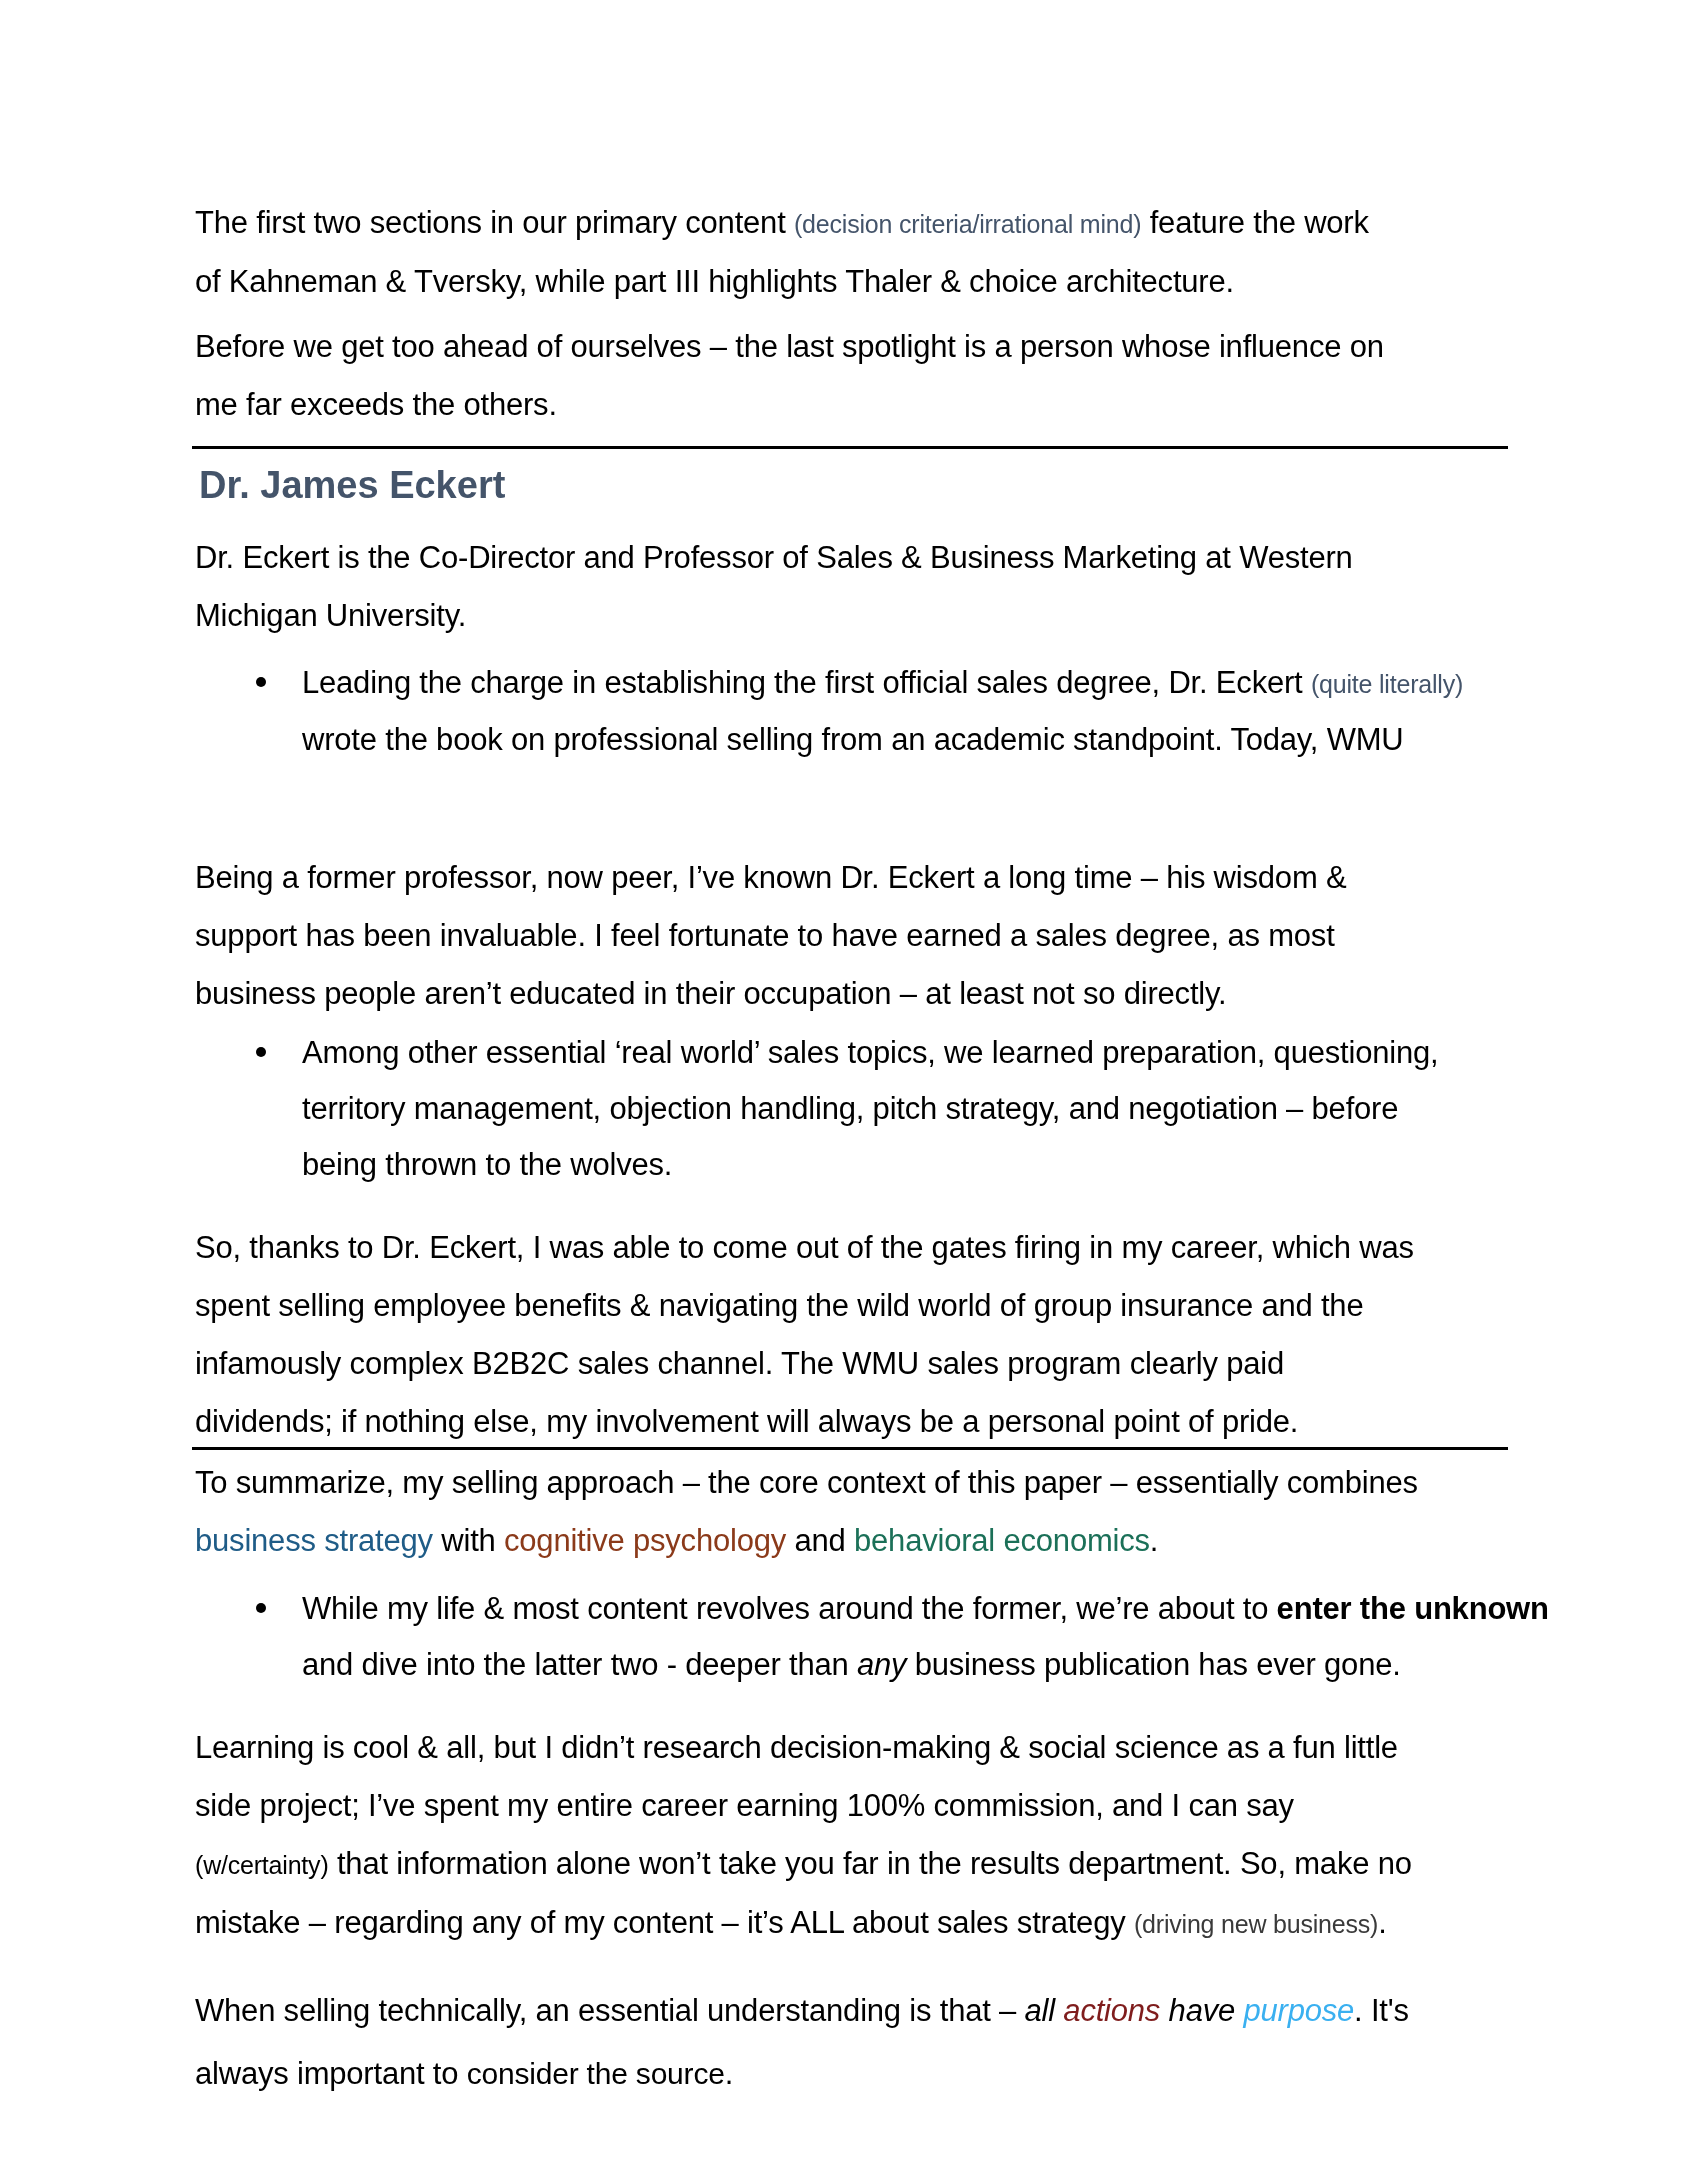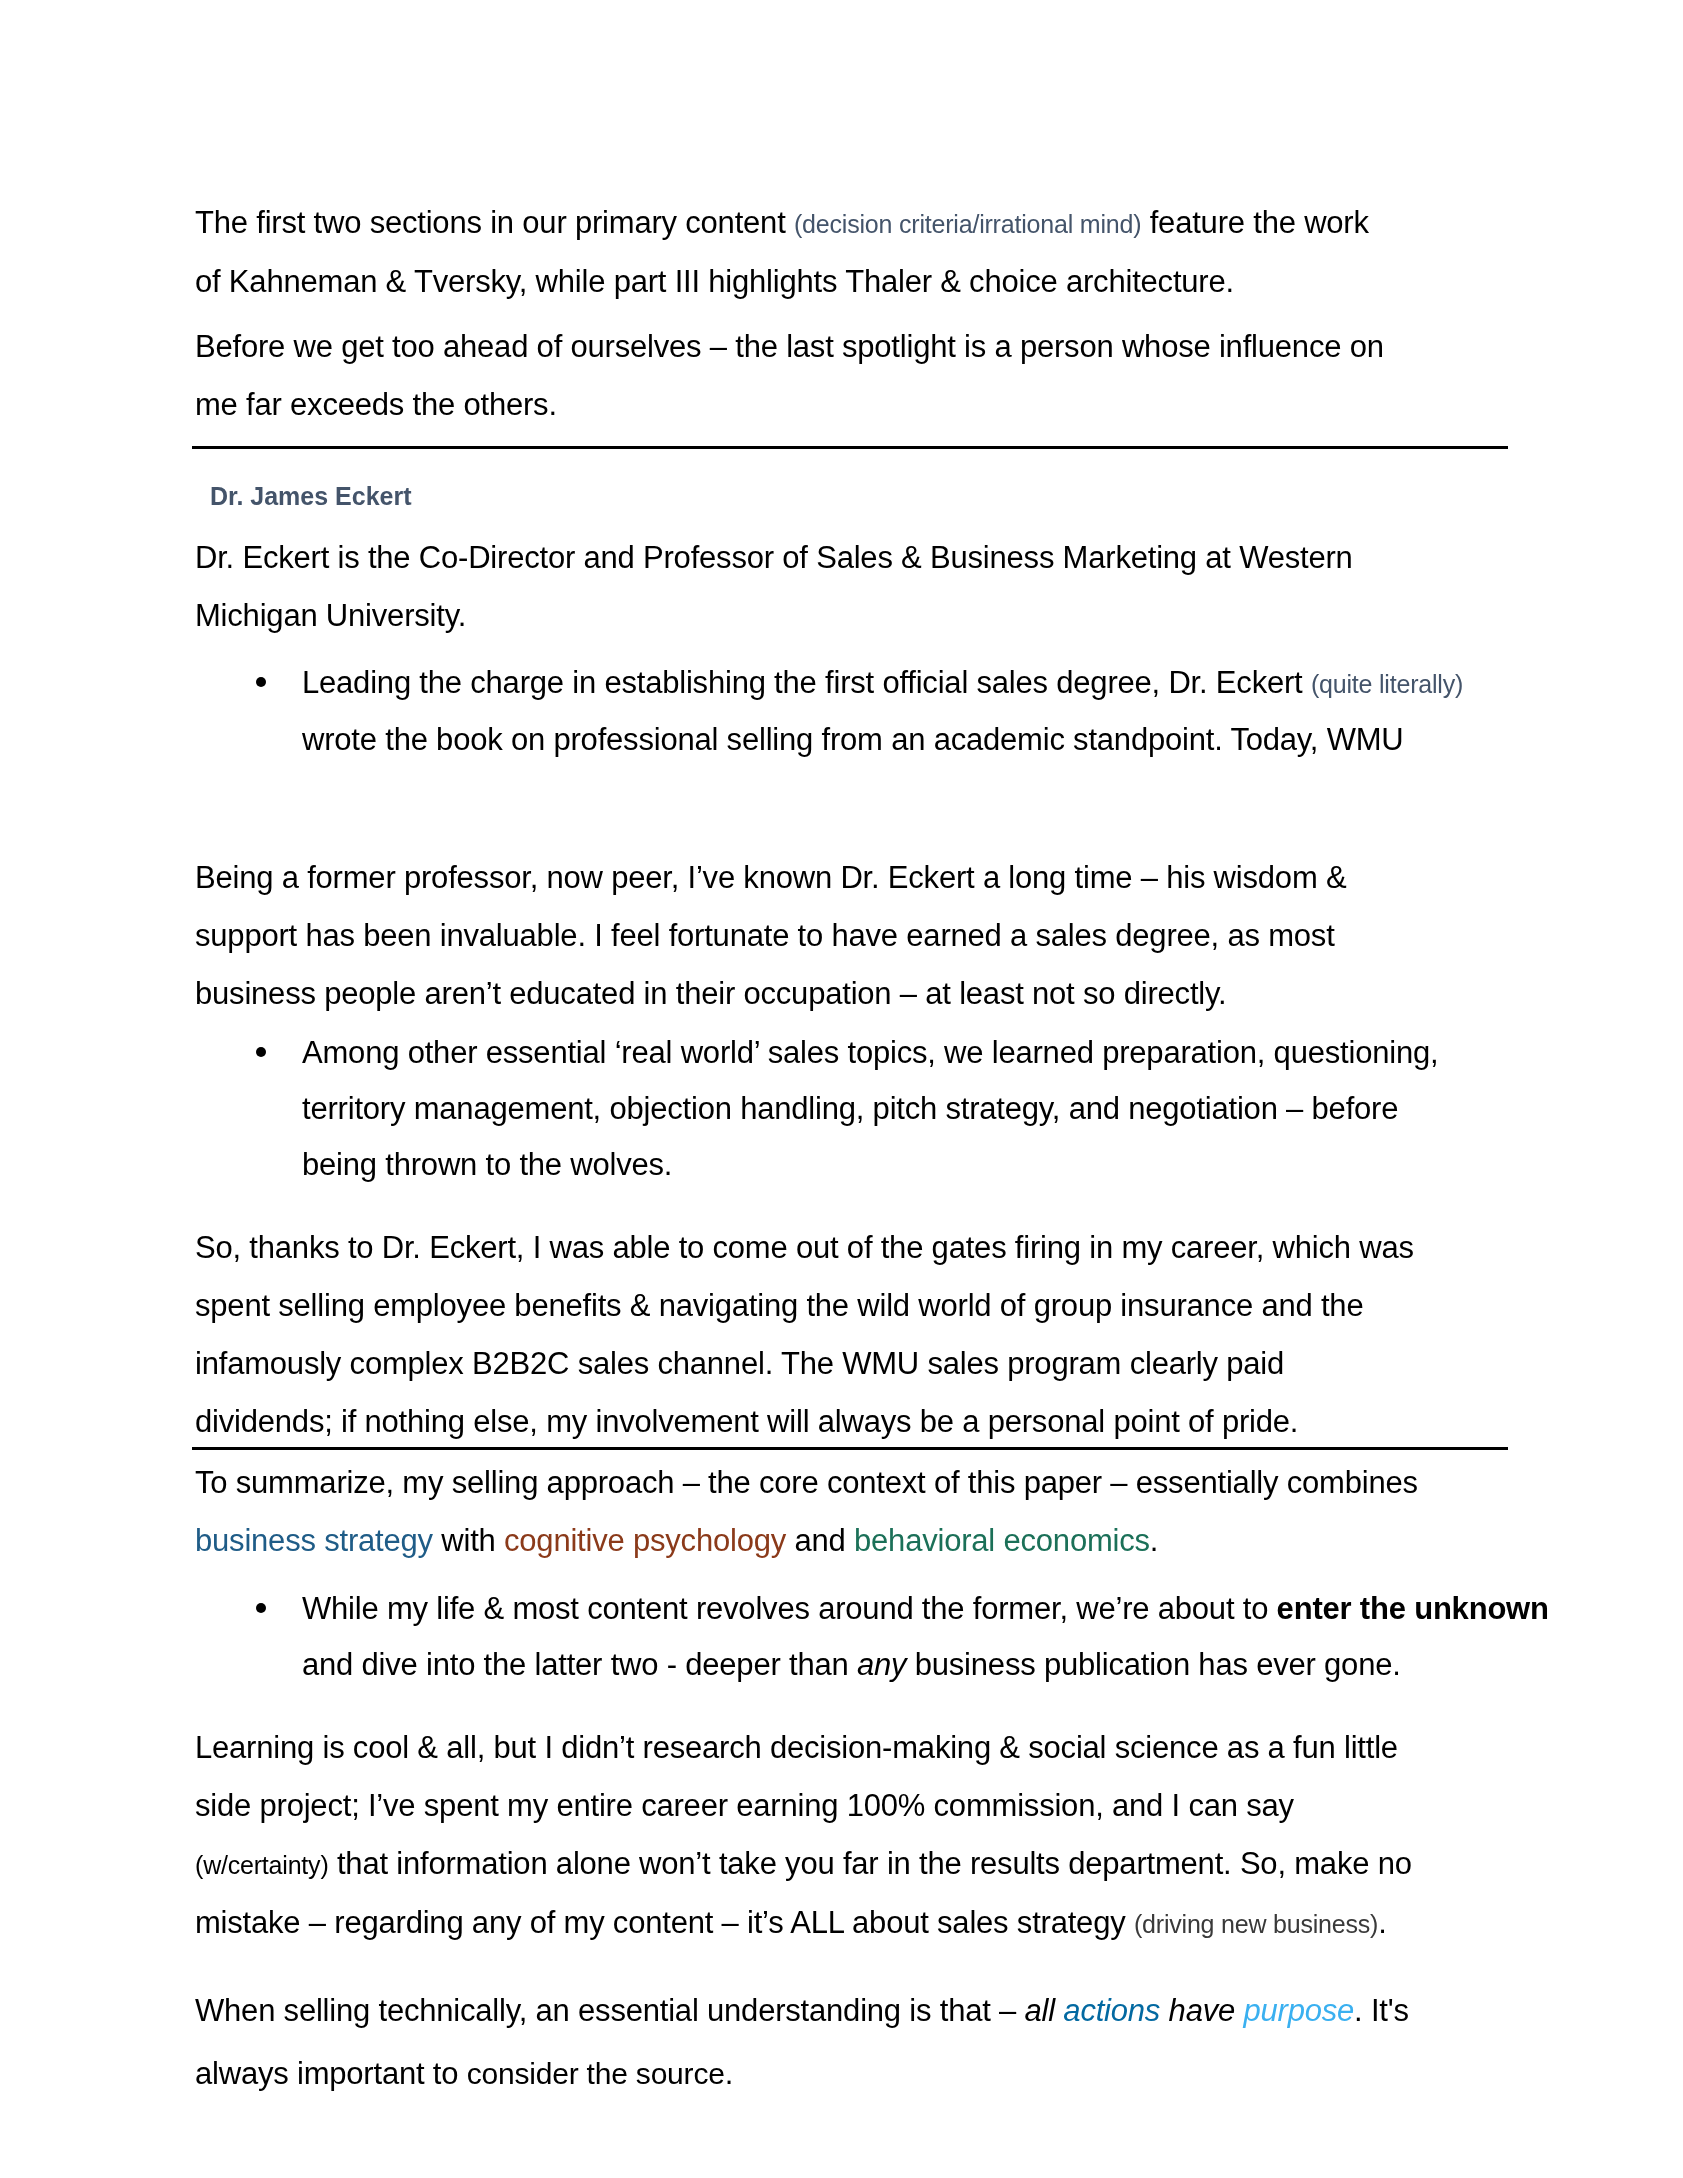--- a/index.html
+++ b/index.html
@@ -42,22 +42,22 @@
       font-weight: 300;
       color: #000000;
       font-size: 30px;
     }
     .light-small {
       font-weight: 300;
       color: #3a3a3a;
       font-size: 25px;
     }
     .heading {
-      margin: 15px;
-      font-size: 25px;
+      margin: 4px;
+      font-size: 38px;
       font-weight: bold;
       color: #44546A;
       line-height: 58px;
     }
     .rule {
       position: absolute;
       left: -3px;
       width: 1316px;
       height: 3px;
       background: #000000;
@@ -71,21 +71,21 @@
       left: 61px;
       top: 22px;
       width: 10px;
       height: 10px;
       border-radius: 50%;
       background: #000;
     }
     .c-blue { color: #1F5C87; }
     .c-brown { color: #8B3A1A; }
     .c-green { color: #1B7058; }
-    .c-teal { color: #0369a1; font-style: italic; }
+    .c-teal { color: #7f1d1d; font-style: italic; }
     .c-sky { color: #3AB0F0; font-style: italic; }
     .italic { font-style: italic; }
     .bold { font-weight: bold; }
   </style>
 </head>
 <body>
 
 <div class="page">
 
   <p class="p" style="position:absolute; top:0; left:0;">

